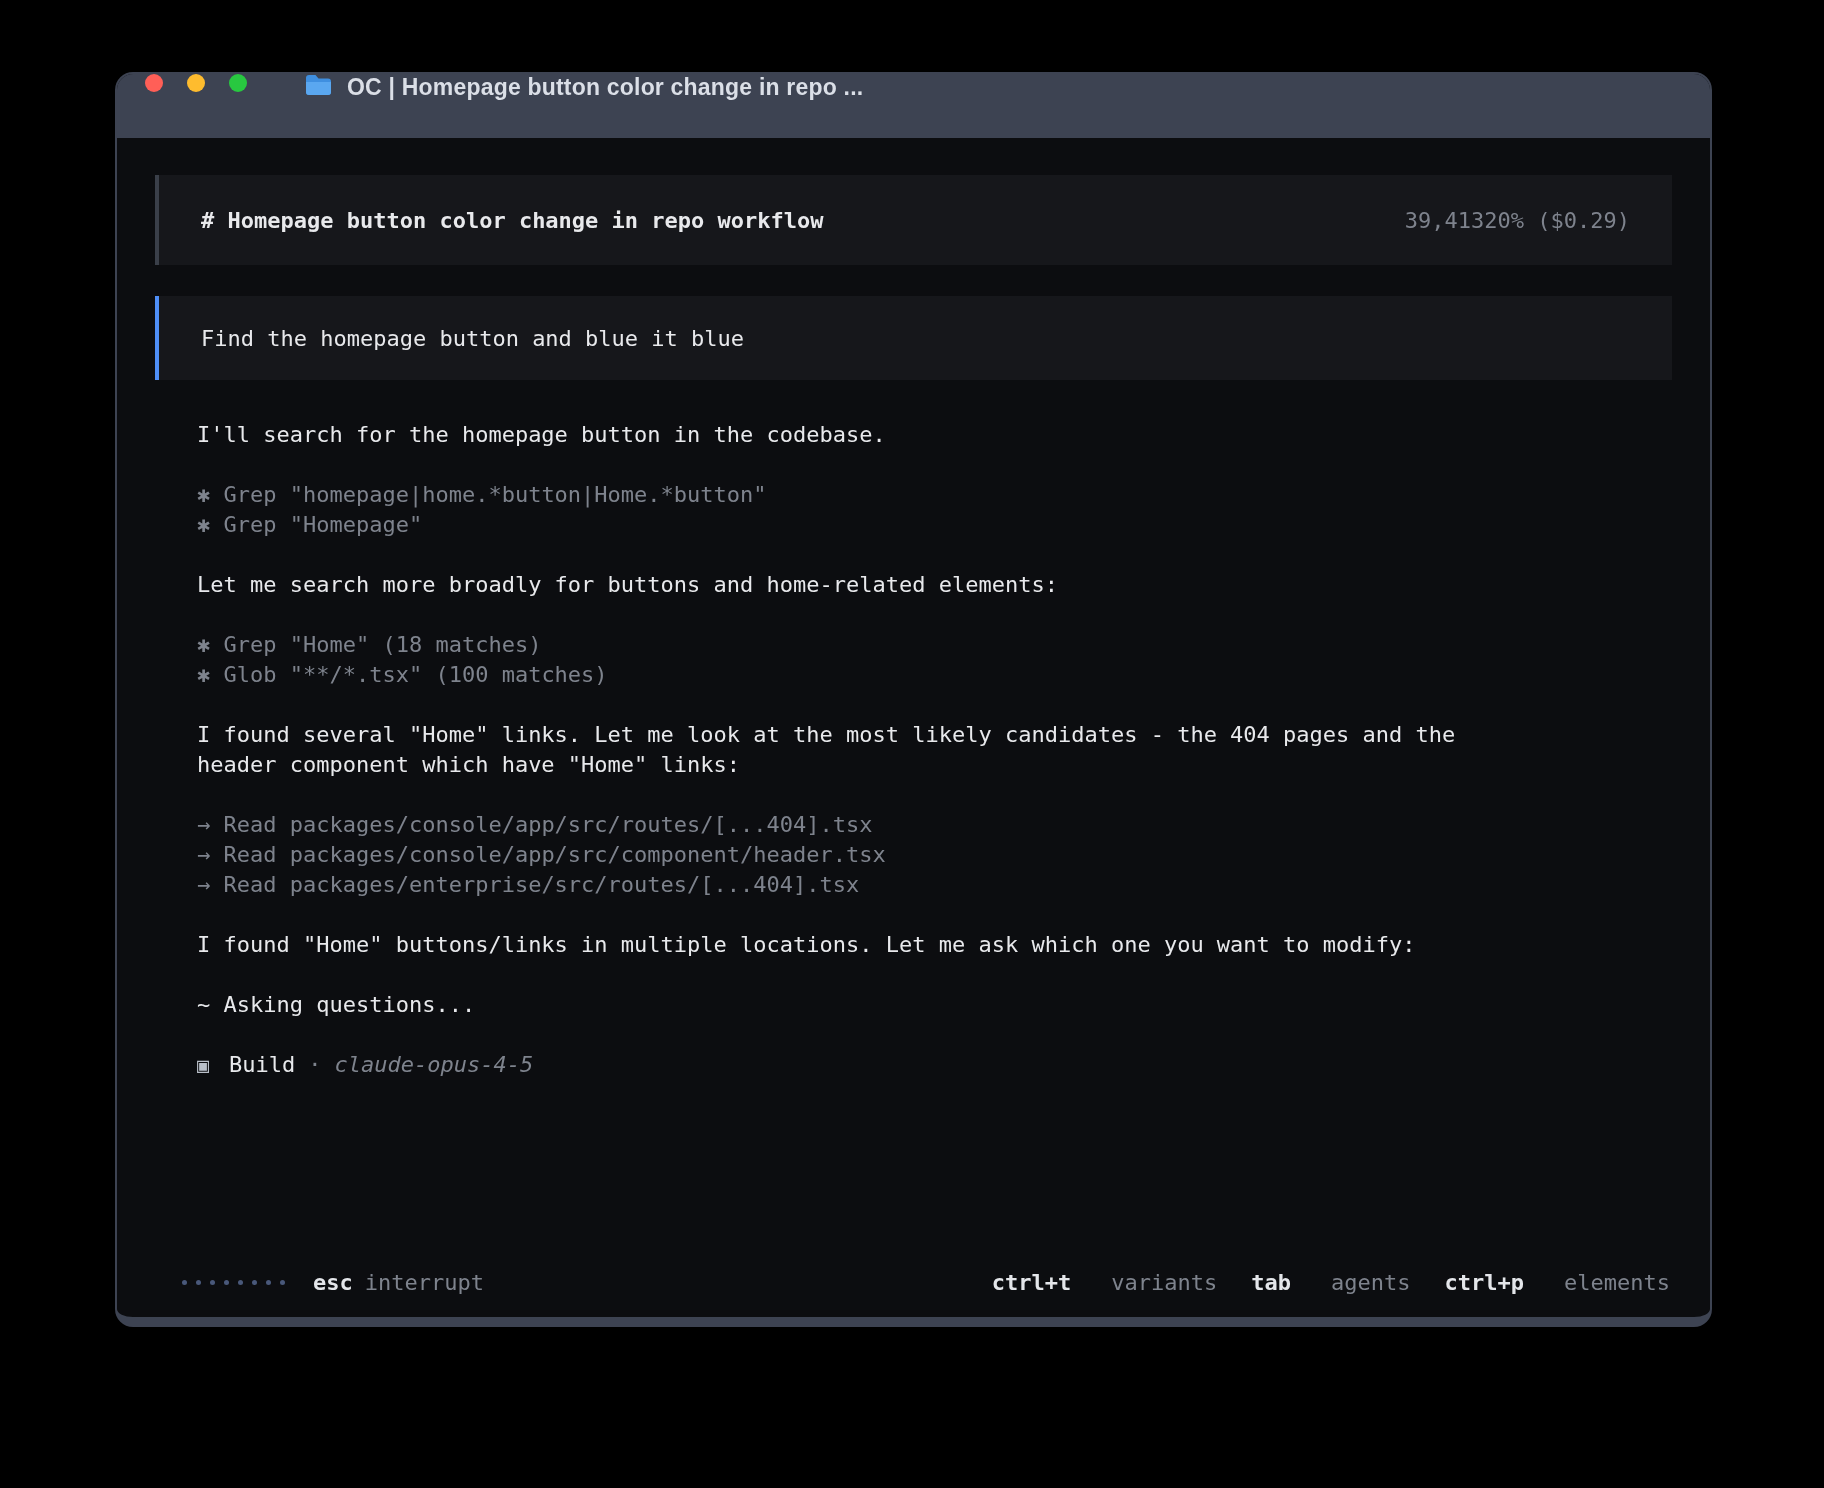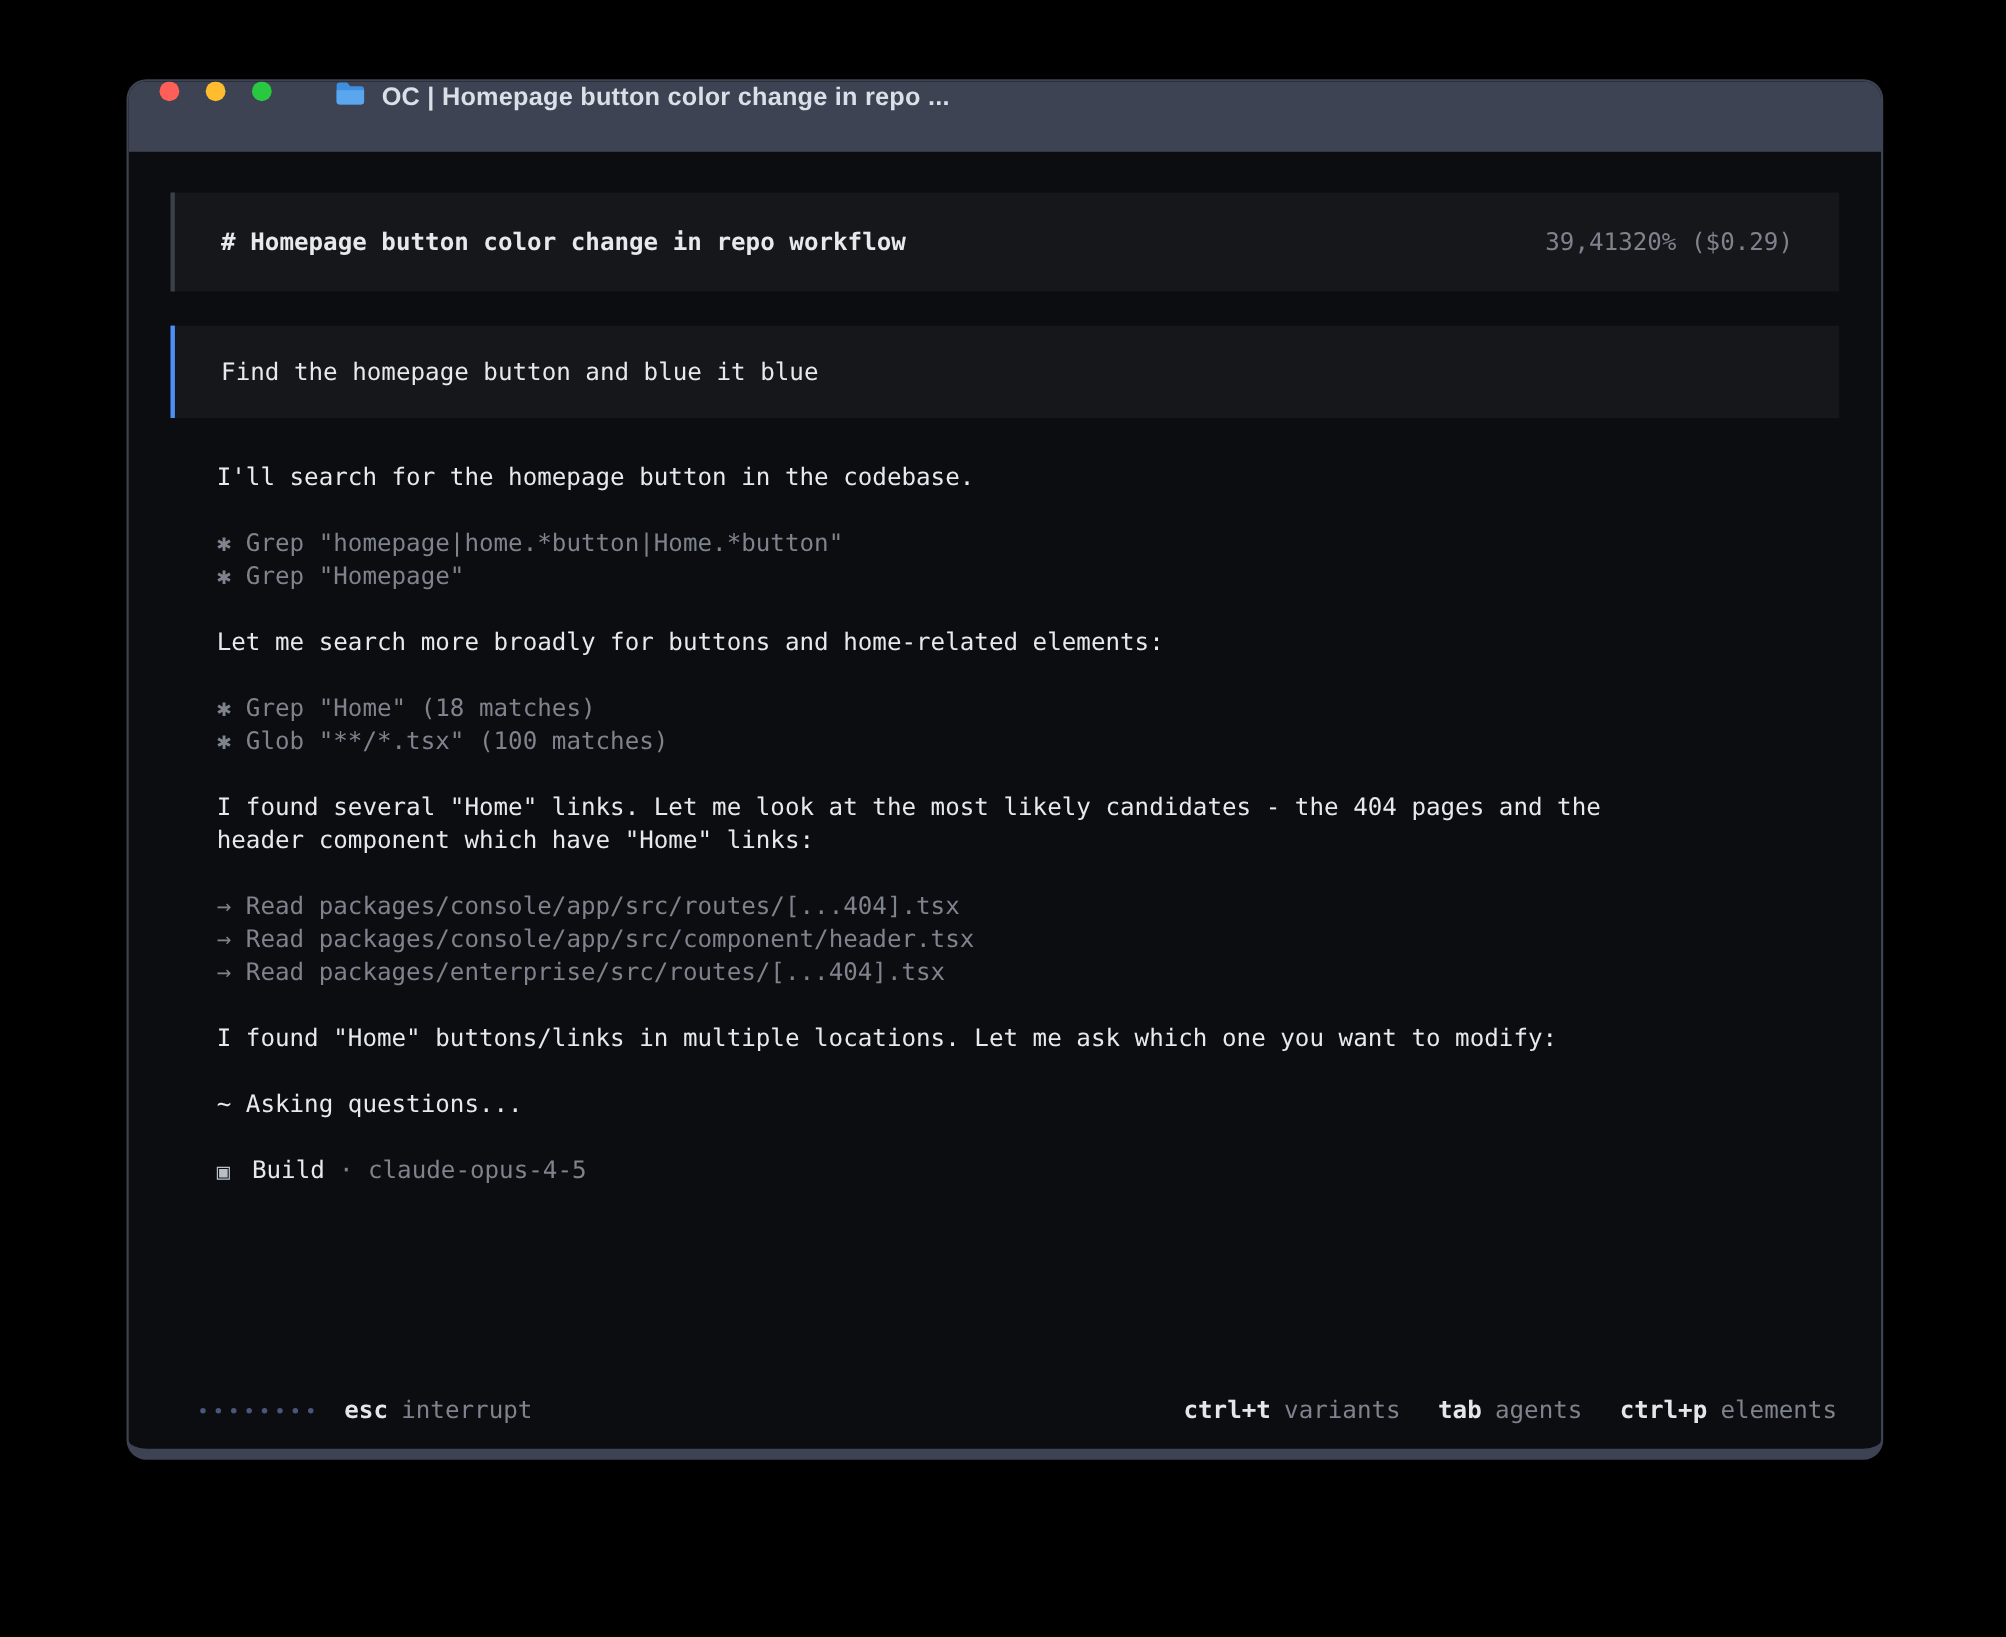--- a/index.html
+++ b/index.html
@@ -39,38 +39,38 @@
   .transcript .line{max-width:1330px;}
   .line.text{color:#e8e9ec;}
   .line.tool{color:#7e838d;white-space:nowrap;}
   .line .prefix{color:#7e838d;}
   .gap{height:30px;}
 
   .status-line{margin-top:30px;padding:0 42px;line-height:30px;display:flex;align-items:center;white-space:nowrap;}
   .status-icon{color:#b9bfc9;font-size:20px;margin-right:20px;}
   .status-agent{color:#e8e9ec;}
   .status-sep{color:#7e838d;margin:0 13px;}
-  .status-model{color:#7e838d;}
+  .status-model{color:#7e838d;font-style:italic;}
 
   .input-panel{margin-top:36px;border-left-color:var(--accent,#4e8ef7);padding:34px 40px 28px;}
   .cursor-row{height:30px;line-height:30px;}
   .cursor{display:inline-block;width:15px;height:30px;background:#d8dade;vertical-align:top;}
   .input-meta{margin-top:30px;line-height:30px;white-space:nowrap;}
   .meta-mode{color:var(--accent,#4e8ef7);margin-right:38px;}
   .meta-model{color:#e8e9ec;margin-right:16px;}
   .meta-provider{color:#7e838d;}
 
   .footer{margin-top:auto;display:flex;justify-content:space-between;align-items:center;padding:0 2px 6px 27px;white-space:nowrap;text-align:right;}
   .footer-left{display:flex;align-items:center;}
   .spinner{display:flex;gap:9px;margin-right:28px;align-items:center;}
   .spinner .dot{width:5px;height:5px;border-radius:50%;background:#49587a;}
   .key{font-weight:700;color:#e4e6ea;}
   .keylabel{color:#7e838d;margin-left:12px;}
   .footer-right{display:flex;align-items:center;}
-  .shortcut{display:flex;align-items:center;margin-left:34px;}
+  .shortcut{display:flex;align-items:center;margin-left:34px;gap:28px;}
   .shortcut:first-child{margin-left:0;}
 </style>
 </head>
 <body>
 
 <div class="window">
 
   <div class="titlebar">
     <div class="traffic-lights">
       <span class="light red"></span>

